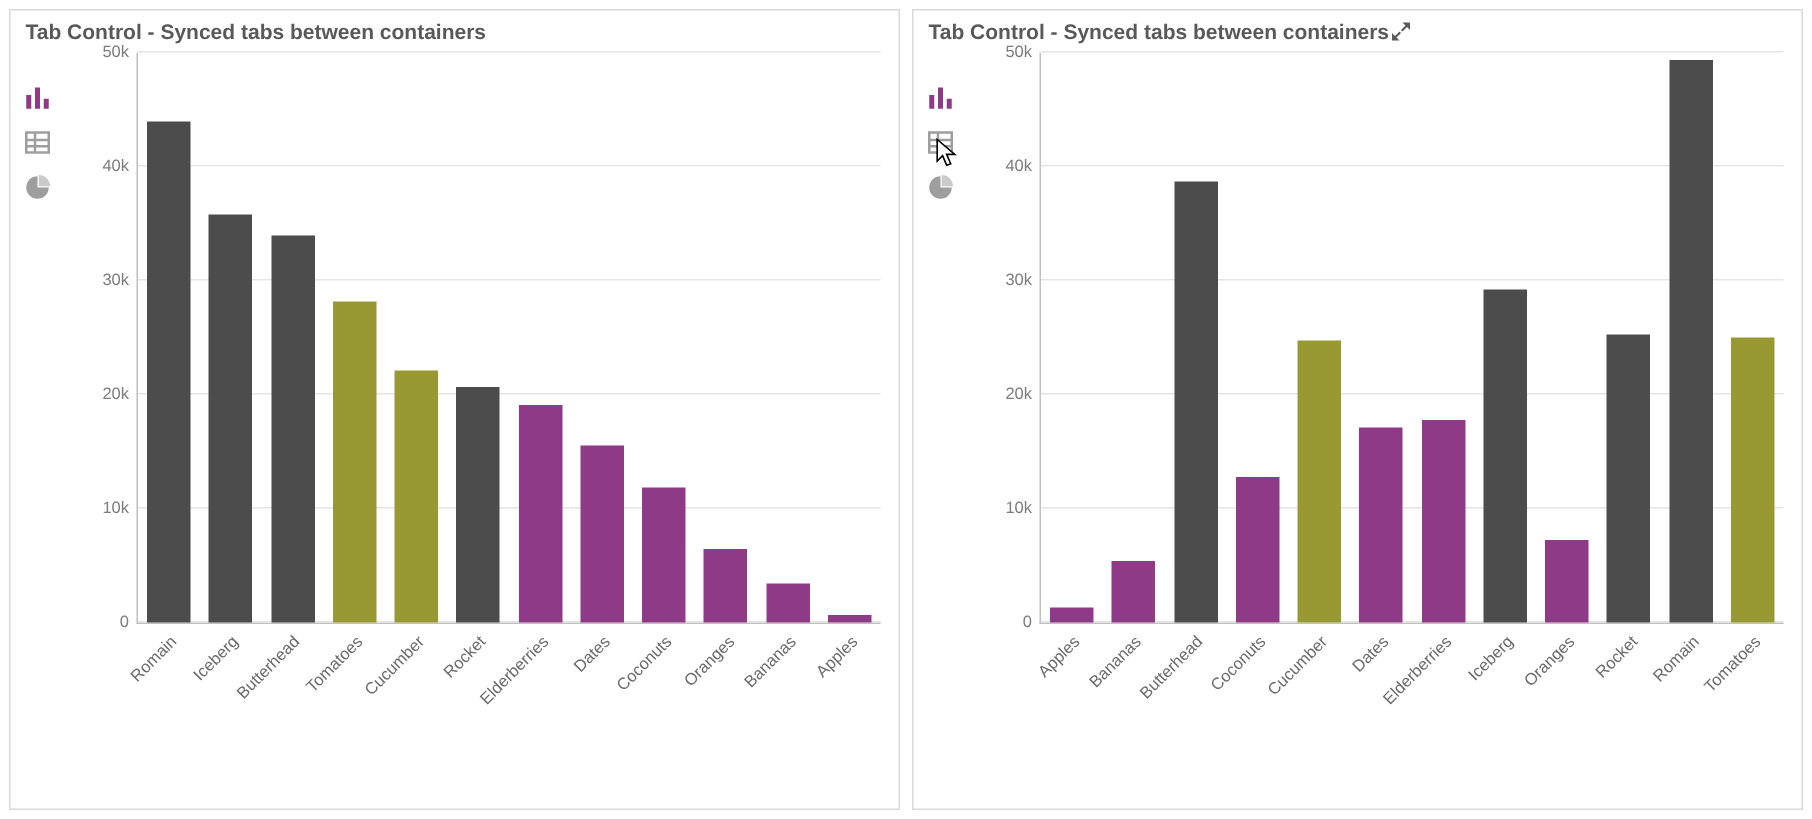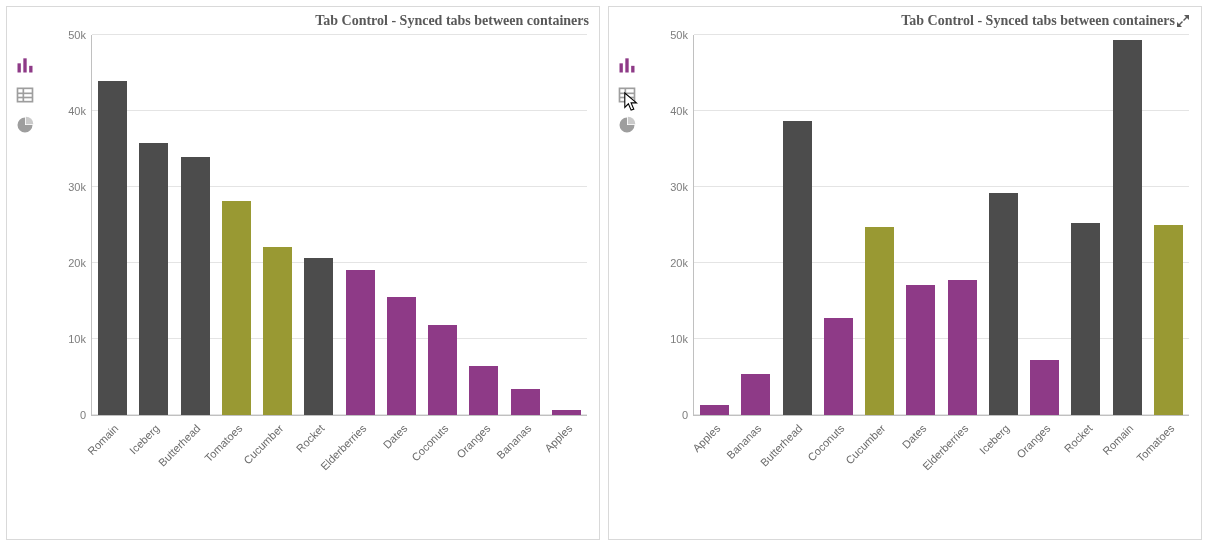--- a/index.html
+++ b/index.html
@@ -21,23 +21,22 @@
   .panel {
     flex: 1 1 50%;
     border: 1px solid #d9d9d9;
     box-sizing: border-box;
     position: relative;
     background: #fff;
   }
   .panel-header {
     display: flex;
     align-items: center;
-    justify-content: flex-end;
+    justify-content: flex-start;
     padding: 6px 10px 2px 10px;
-    font-family: Liberation Serif, serif;
   }
   .panel-title {
     font-weight: bold;
     color: #595959;
     font-size: 14px;
     white-space: nowrap;
   }
   .expand-btn {
     width: 16px;
     height: 16px;

